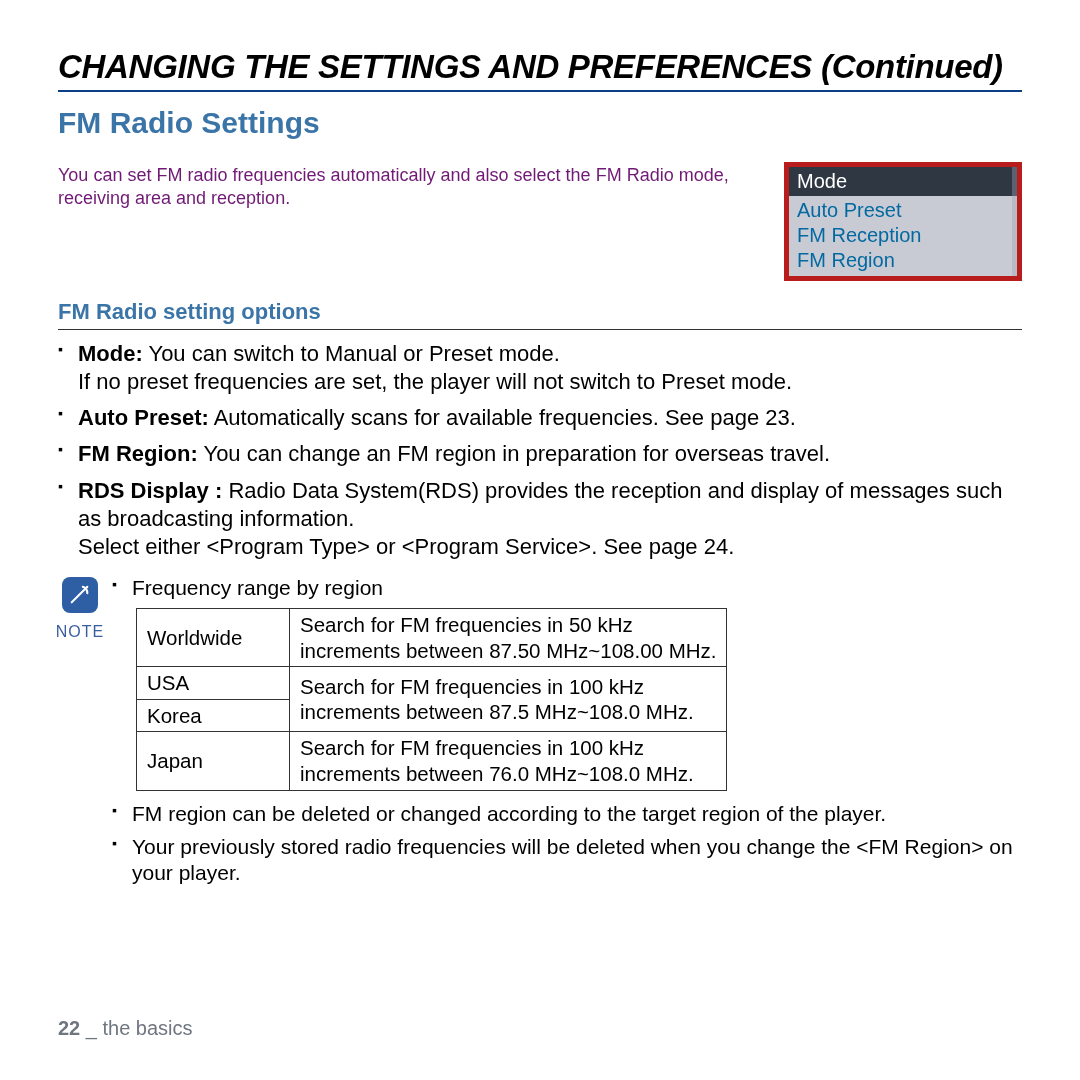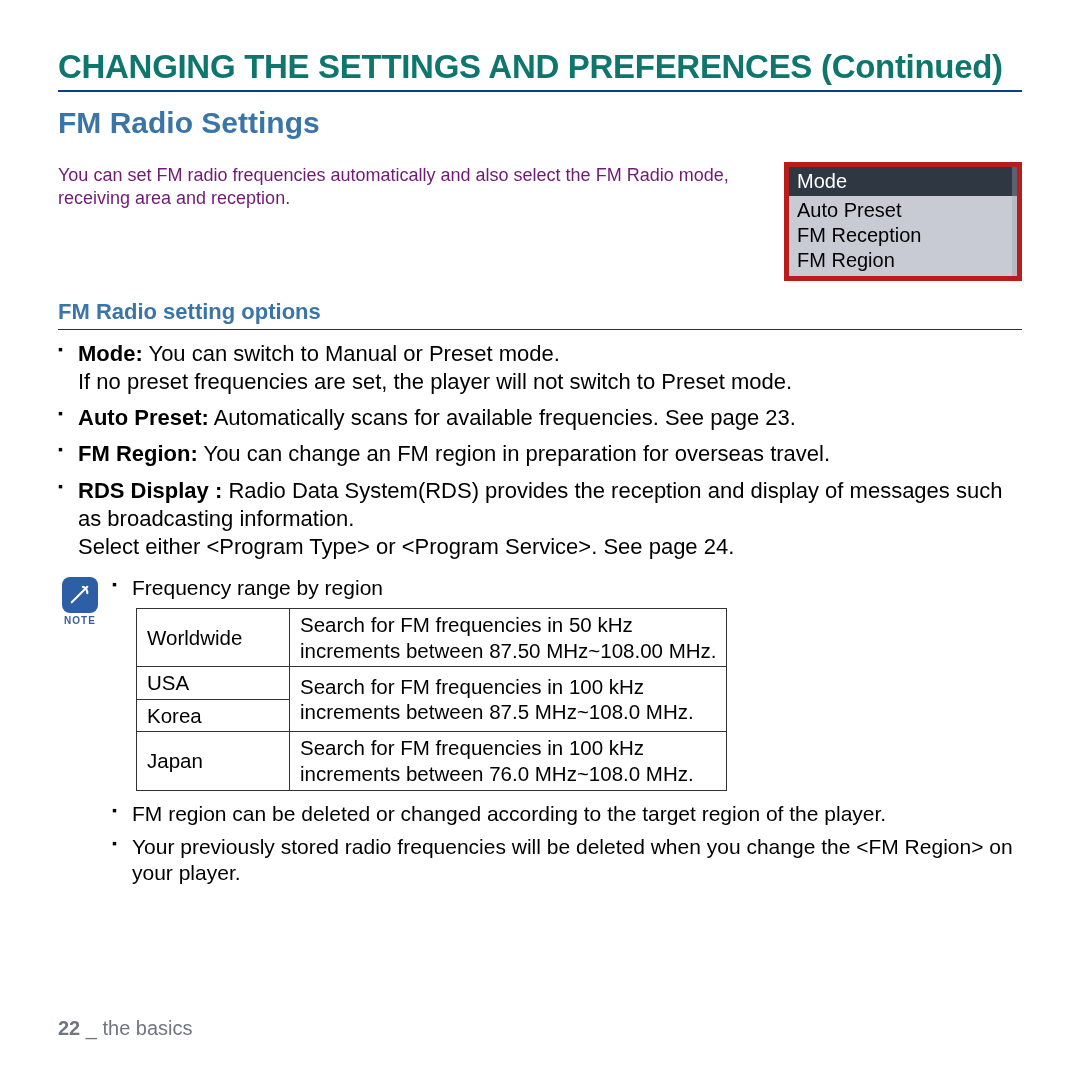--- a/index.html
+++ b/index.html
@@ -14,23 +14,24 @@
   .page {
     position: relative;
     box-sizing: border-box;
     width: 1080px;
     height: 1080px;
     padding: 48px 58px 0 58px;
   }
   .main-title {
     font-size: 33px;
     font-weight: bold;
-    color: #0f766e;
+    color: #000000;
     letter-spacing: -0.3px;
     margin: 0 0 4px 0;
+    font-style: italic;
   }
   .title-rule {
     border: none;
     border-top: 2px solid #0a3e87;
     margin: 4px 0 14px 0;
   }
   .section-title {
     font-size: 30px;
     font-weight: bold;
     color: #3b75a8;
@@ -66,21 +67,21 @@
     justify-content: space-between;
     align-items: stretch;
   }
   .menu-box .active .scroll-hint {
     width: 5px;
     background: #5a6170;
     margin: -2px -8px -2px 0;
   }
   .menu-box .item {
     padding: 0 8px 0 8px;
-    color: #000000;
+    color: #0369a1;
   }
   .menu-box .items-holder {
     padding: 2px 0 3px 0;
     position: relative;
   }
   .menu-box .right-strip {
     position: absolute;
     right: 0;
     top: 0;
     bottom: 0;
@@ -138,25 +139,25 @@
     width: 36px;
     height: 36px;
     border-radius: 8px;
     background: #2e5ea3;
     display: flex;
     align-items: center;
     justify-content: center;
   }
   .note-icon svg { display: block; }
   .note-caption {
-    font-size: 10px;
+    font-size: 16px;
     letter-spacing: 1px;
     color: #3b5ea0;
-    margin-top: 2px;
-    font-weight: bold;
+    margin-top: 10px;
+    font-weight: normal;
   }
   .note-content {
     flex: 1;
   }
   .note-content ul.bullets > li {
     font-size: 21px;
     margin-bottom: 6px;
   }
   table.freq {
     border-collapse: collapse;

